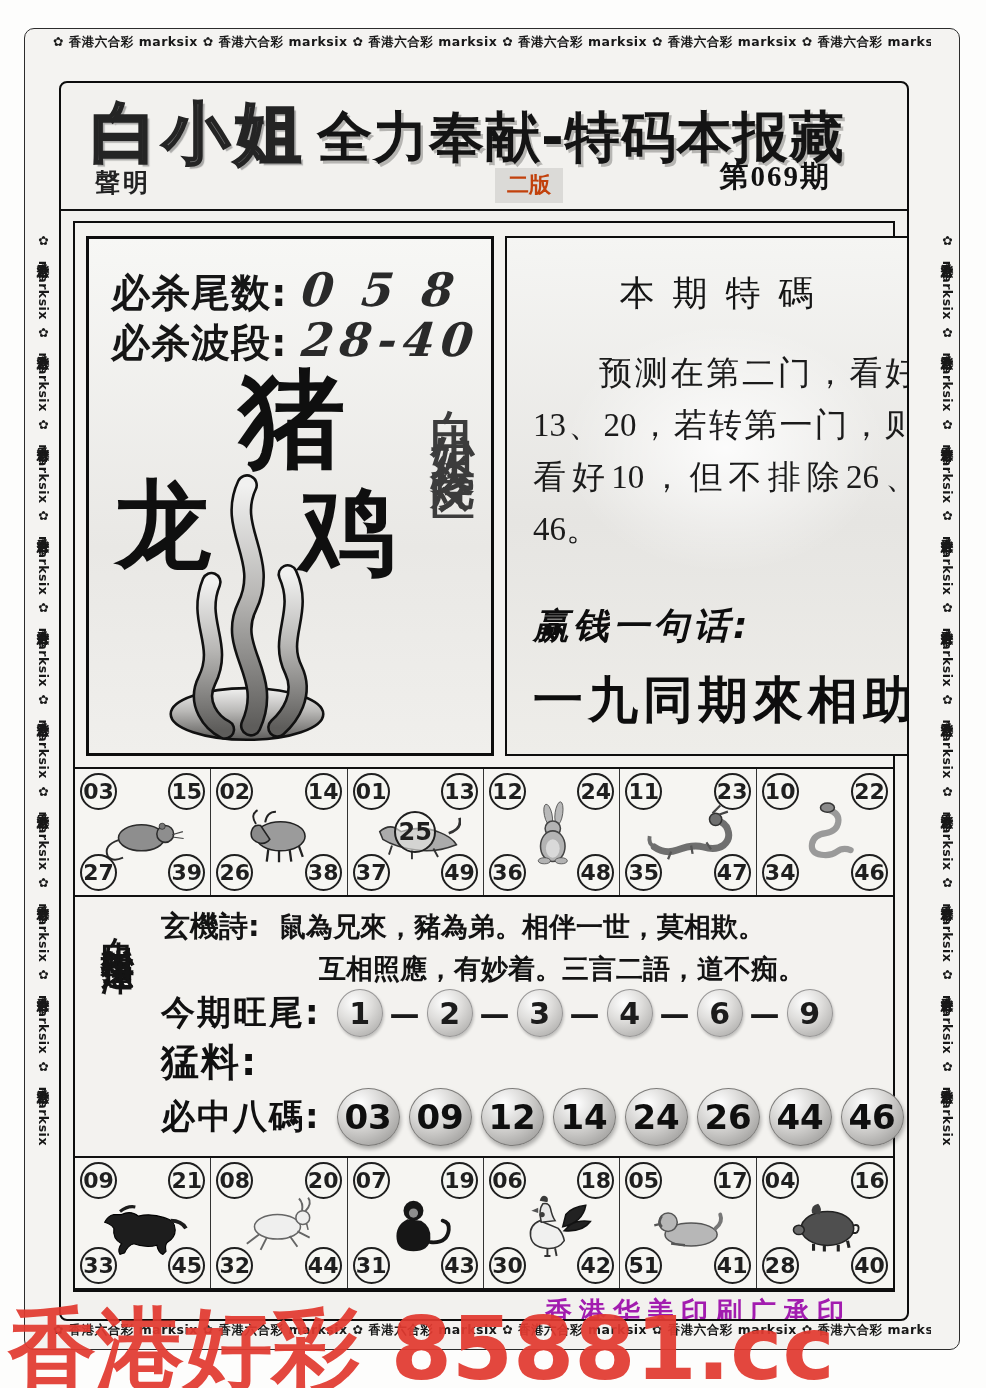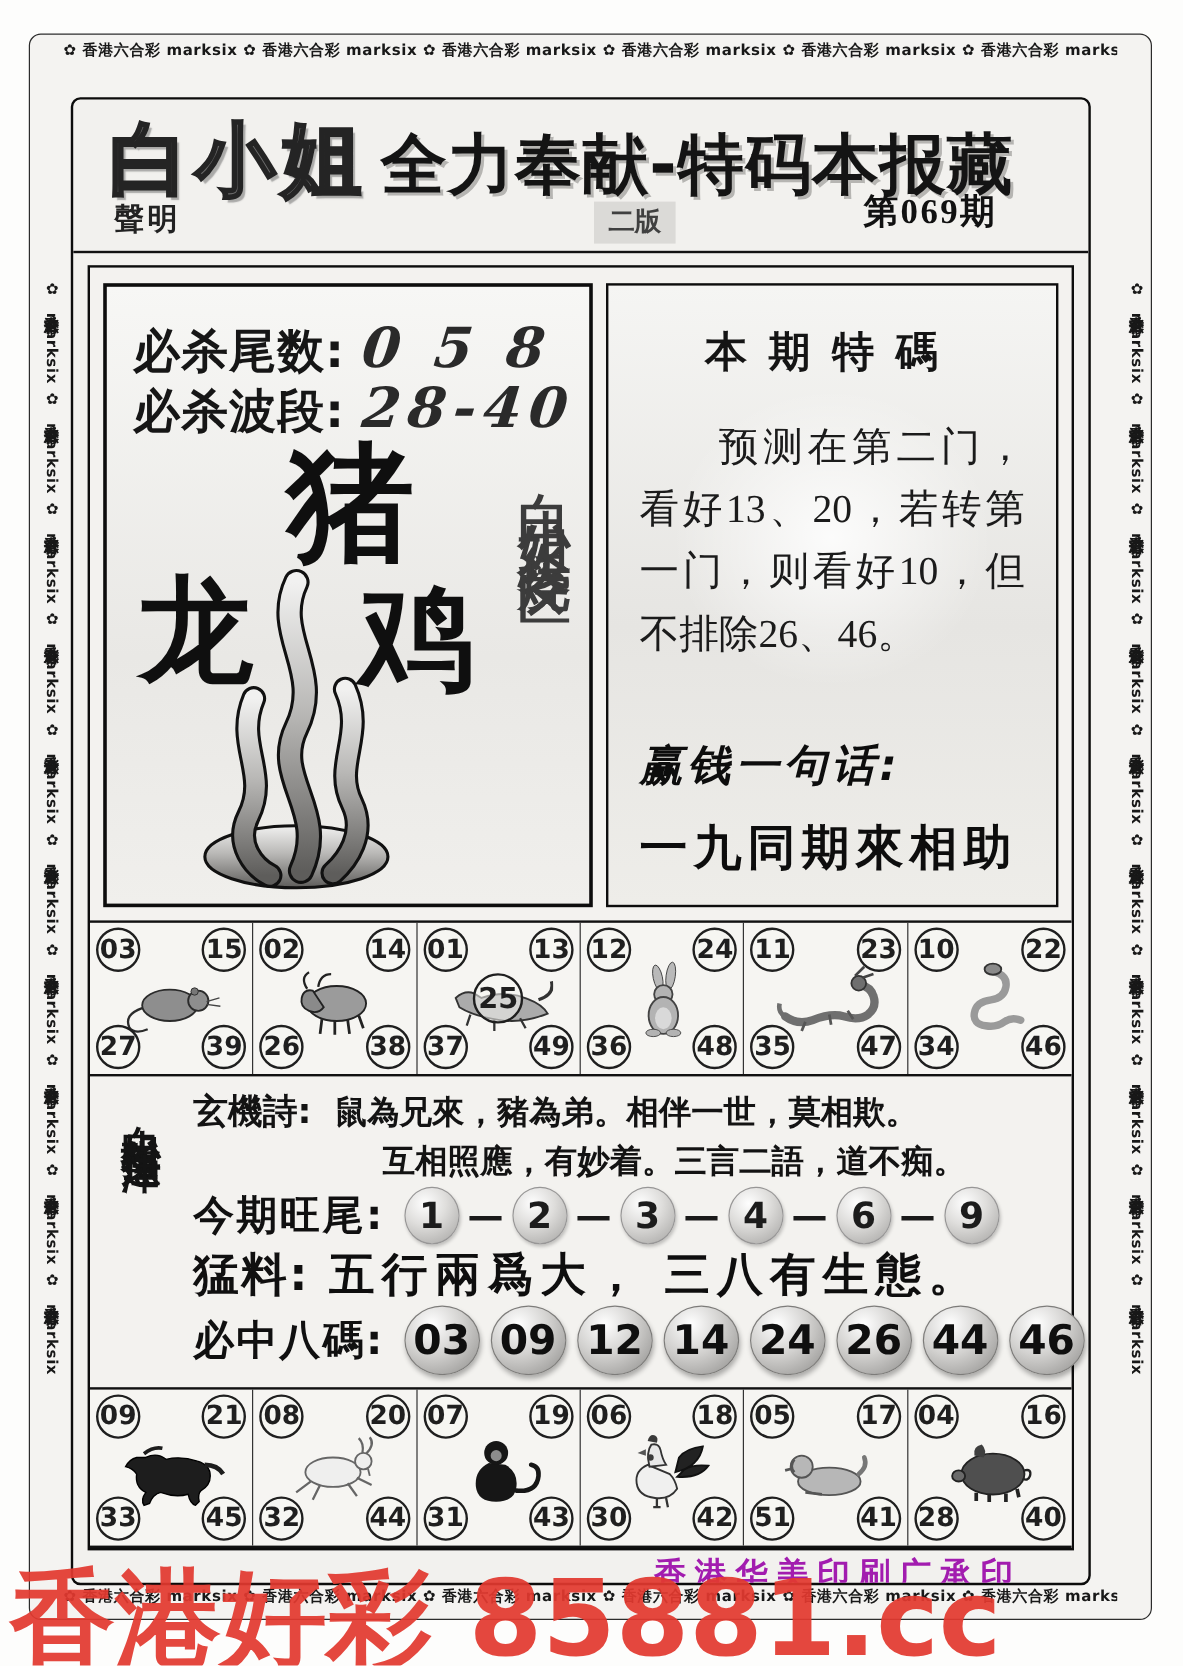--- a/index.html
+++ b/index.html
@@ -26,21 +26,21 @@
   
   .header { position:relative; height:128px; border-bottom:2.5px solid #111; flex:0 0 auto; }
   .title-row { position:absolute; left:30px; top:6px; right:14px; display:flex; align-items:baseline; }
   .brand { font-size:66px; font-weight:900; color:#6c6c6c;
            -webkit-text-stroke:2.5px #242424; text-shadow:3px 3px 1px rgba(110,110,110,.55);
            letter-spacing:6px; }
   .main-title { font-size:55px; font-weight:900; color:#141414; letter-spacing:1px;
                 text-shadow:2.5px 2.5px 0 #b6b5b2; margin-left:10px; white-space:nowrap; }
   .meta-row { position:absolute; left:34px; right:46px; bottom:4px; height:38px; }
   .statement { position:absolute; left:0; bottom:6px; font-size:25px; font-weight:800; color:#222; letter-spacing:3px; }
-  .edition { position:absolute; left:400px; bottom:2px; font-size:22px; font-weight:700; color:#404040;
+  .edition { position:absolute; left:400px; bottom:2px; font-size:22px; font-weight:700; color:#c2410c;
              background:#dbdad7; padding:2px 12px 3px;text-align:center; }
   .issue { position:absolute; right:30px; bottom:8px; font-size:29px; font-weight:700; color:#111;
            font-family:"Liberation Serif", serif; letter-spacing:2px; }
 
   
   .content-frame { flex:1 1 auto; margin:10px 12px 0; border:2px solid #0d0d0d;
                    display:flex; flex-direction:column; background:#f3f2ef; }
 
   .boxes-row { flex:0 0 544px; display:flex; padding:13px 11px 11px; gap:11px; }
 
@@ -63,26 +63,26 @@
                 font-size:44px; font-weight:800; color:#3c3c3c; line-height:1; letter-spacing:14px;
                 font-family:"DejaVu Serif", serif; }
 
   
   .special-box { position:relative; flex:1 1 auto; border:2.5px solid #0d0d0d; padding:26px 26px 20px;
                  background:linear-gradient(180deg,#f5f5f3 0%,#e6e5e2 55%,#eeede9 100%);
                  display:flex; flex-direction:column; }
   .special-box::before { content:""; position:absolute; inset:90px 30px 160px 30px;
                  background:radial-gradient(ellipse at 50% 45%, rgba(255,255,255,.85) 0%, rgba(255,255,255,0) 60%);
                  pointer-events:none; }
-  .special-title { text-align:center; font-family:"Liberation Serif", serif; font-size:35px; font-weight:700;
+  .special-title { text-align:center; font-family:"Liberation Serif", serif; font-size:35px; font-weight:400;
                    color:#141414; letter-spacing:18px; margin-top:6px; }
   .special-body { margin-top:30px; font-family:"Liberation Serif", serif; font-size:33px; line-height:1.58;
                   color:#1b1b1b; text-indent:2em; text-align:justify; position:relative; }
   .slogan-label { margin-top:auto; font-size:36px; font-weight:900; color:#0d0d0d; letter-spacing:4px;font-style:italic; }
-  .slogan-text  { margin-top:16px; font-family:"Liberation Serif", serif; font-size:40px; font-weight:800;
+  .slogan-text  { margin-top:16px; font-family:"Liberation Serif", serif; font-size:50px; font-weight:800;
                   color:#0d0d0d; letter-spacing:5px; white-space:nowrap; }
 
   
   .zodiac-row { display:grid; grid-template-columns:repeat(6,1fr); border-top:2px solid #111;
                 border-bottom:2px solid #111; background:#f6f5f2; }
   .zodiac-row.top { flex:0 0 130px; }
   .zodiac-row.bottom { flex:0 0 134px; }
   .zcell { position:relative; border-right:1.5px solid #333; }
   .zcell:last-child { border-right:none; }
   .num-circle { position:absolute; width:37px; height:37px; border:2px solid #1f1f1f; border-radius:50%;
@@ -285,21 +285,20 @@
                 <span>鼠為兄來，豬為弟。相伴一世，莫相欺。</span>
               </div>
               <div class="poem-line2">互相照應，有妙着。三言二語，道不痴。</div>
             </div>
             <div class="lucky-row">
               <span class="row-label">今期旺尾:</span>
               <span id="lucky-balls"><span class="tail-ball">1</span><span class="tail-sep">—</span><span class="tail-ball">2</span><span class="tail-sep">—</span><span class="tail-ball">3</span><span class="tail-sep">—</span><span class="tail-ball">4</span><span class="tail-sep">—</span><span class="tail-ball">6</span><span class="tail-sep">—</span><span class="tail-ball">9</span></span>
             </div>
             <div class="tip-row">
               <span class="row-label">猛料:</span>
-              <span class="tip-text">五行兩爲大， 三八有生態。</span>
             </div>
             <div class="codes-row">
               <span class="row-label">必中八碼:</span>
               <span id="code-balls"><span class="code-ball">03</span><span class="code-ball">09</span><span class="code-ball">12</span><span class="code-ball">14</span><span class="code-ball">24</span><span class="code-ball">26</span><span class="code-ball">44</span><span class="code-ball">46</span><span class="code-ball">49</span></span>
             </div>
           </div>
         </div>
 
         <div class="zodiac-row bottom" id="zrow-bottom">
             <div class="zcell">

